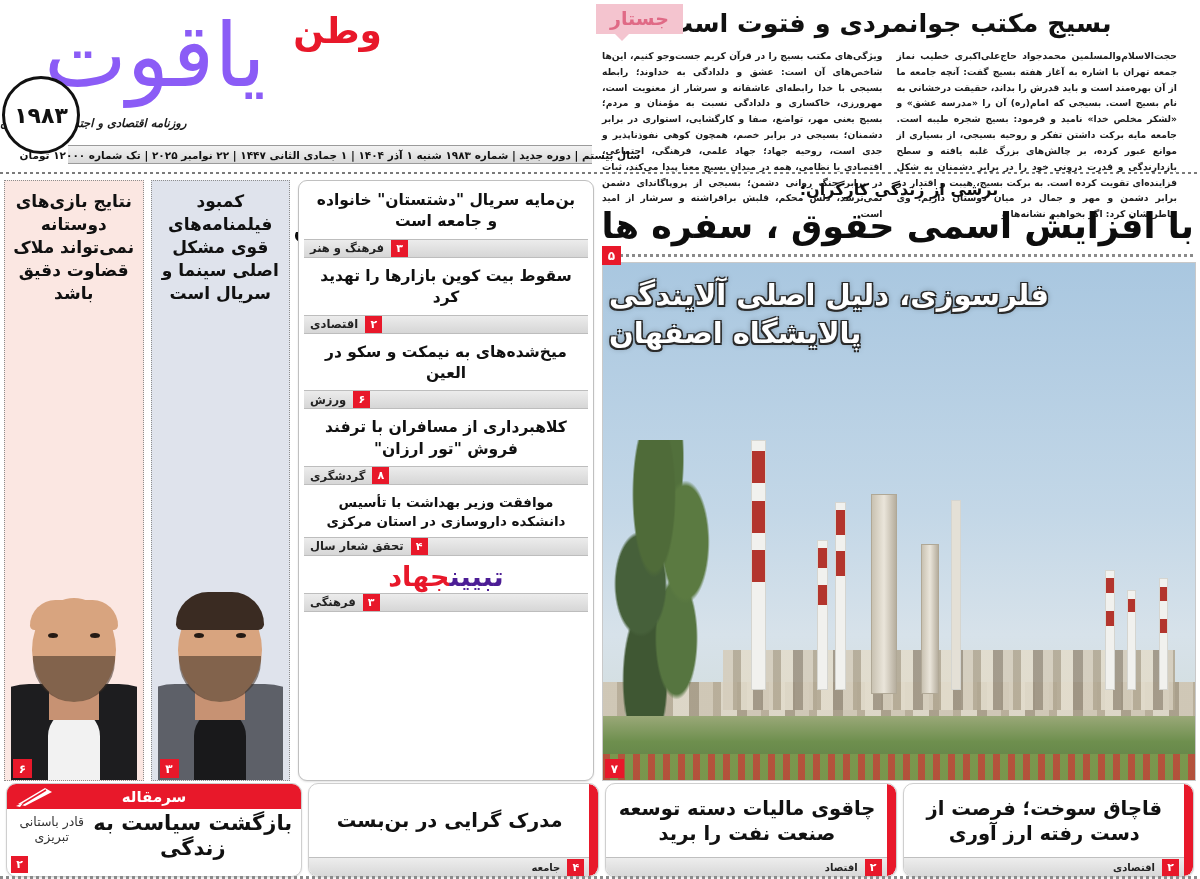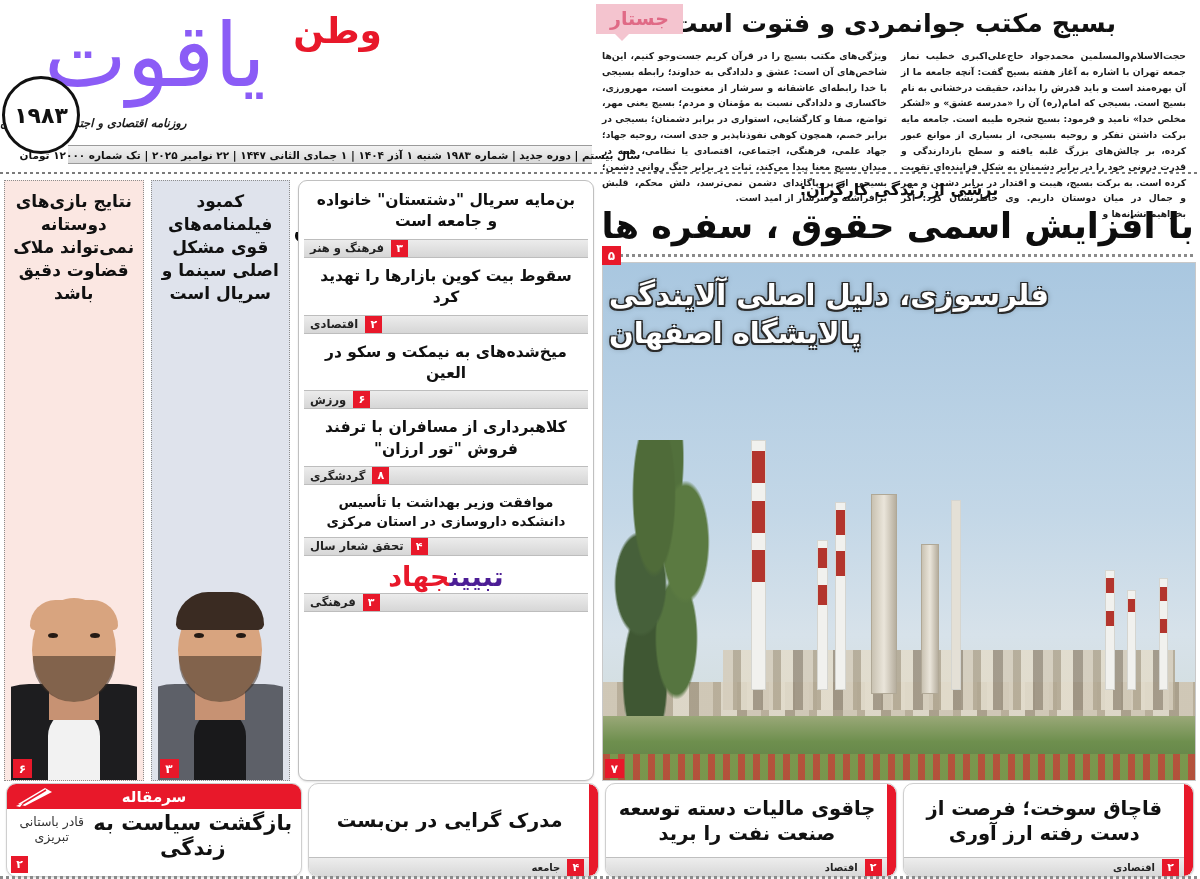--- a/index.html
+++ b/index.html
@@ -116,21 +116,21 @@
     font-weight: bold;
     color: #111;
     letter-spacing: -0.2px;
     white-space: nowrap;
   }
 
   
   .topleft {
     width: 608px;
     position: relative;
-    padding: 0 8px 0 4px;
+    padding: 0 17px 0 4px;
   }
   .jostar-badge {
     position: absolute;
     top: 4px;
     left: 4px;
     background: #f4c4cf;
     color: #e06a86;
     font-size: 19px;
     font-weight: bold;
     padding: 3px 14px 5px 14px;

